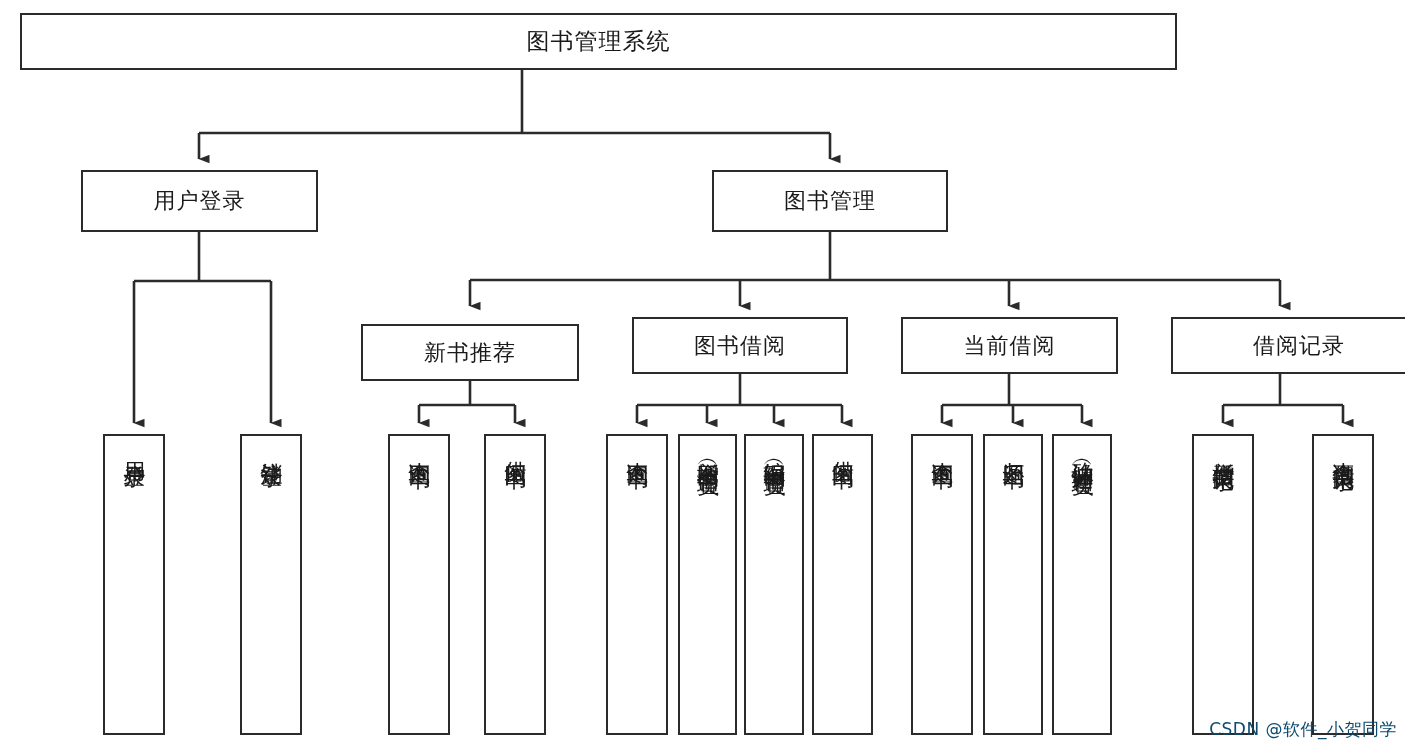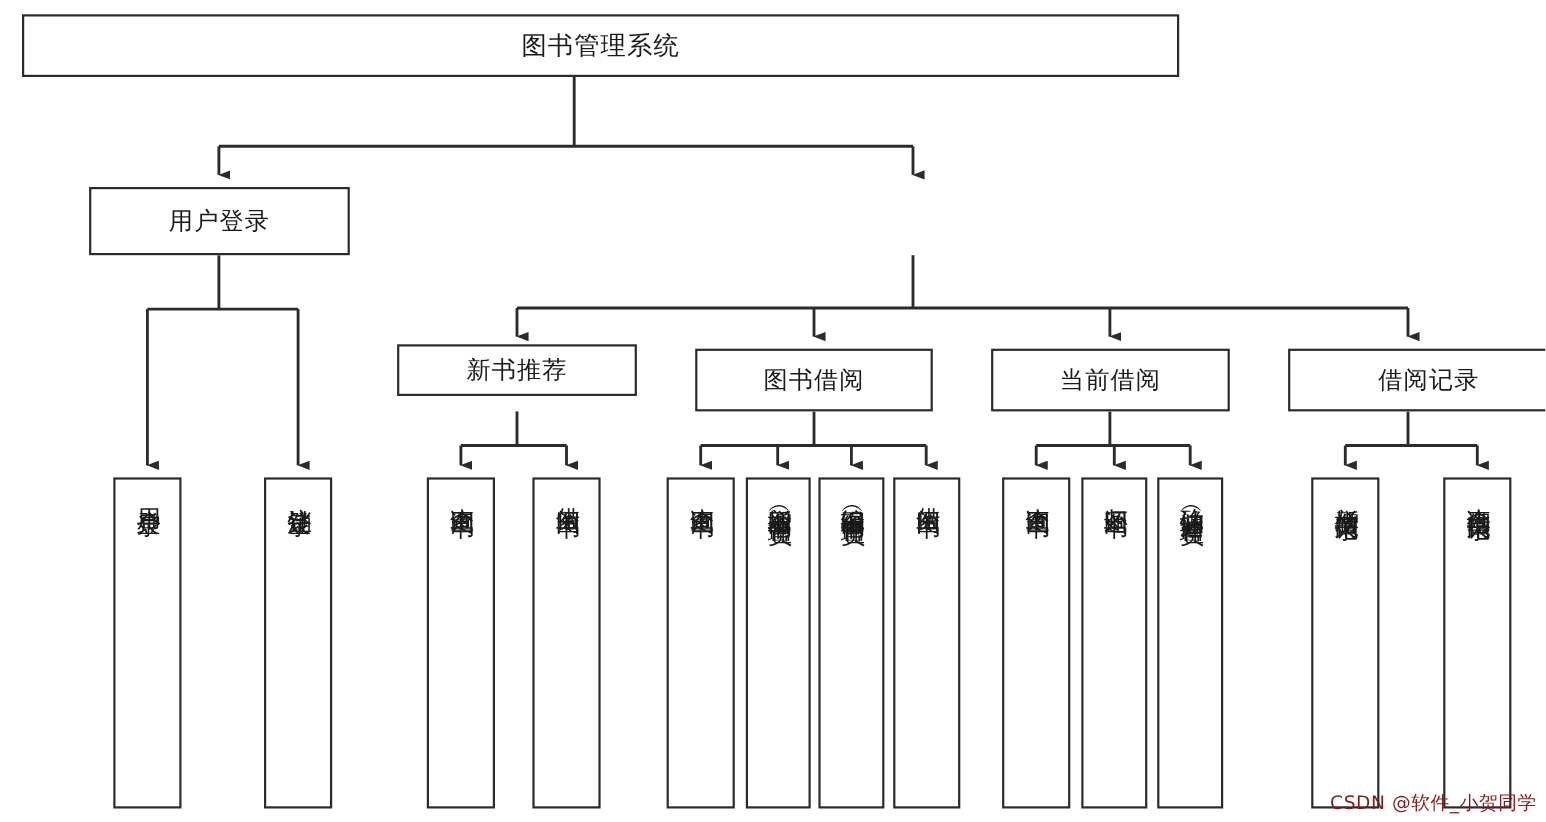--- a/index.html
+++ b/index.html
@@ -57,21 +57,21 @@
     color: #1a1a1a;
   }
   .node .htext {
     white-space: nowrap;
   }
   .watermark {
     position: absolute;
     right: 8px;
     bottom: 6px;
     font-size: 17px;
-    color: #7f1d1d;
+    color: #0c4a6e;
     letter-spacing: 0.5px;
     white-space: nowrap;
   }
 </style>
 </head>
 <body>
 
 <div id="canvas">
 
   <svg class="wires" viewBox="0 0 1405 747" xmlns="http://www.w3.org/2000/svg">
@@ -117,29 +117,32 @@
       <path d="M1013,405 L1013,423" marker-end="url(#arrow)"></path>
       <path d="M1082,405 L1082,423" marker-end="url(#arrow)"></path>
 
       <path d="M1280,374 L1280,405"></path>
       <path d="M1223,405 L1343,405"></path>
       <path d="M1223,405 L1223,423" marker-end="url(#arrow)"></path>
       <path d="M1343,405 L1343,423" marker-end="url(#arrow)"></path>
     </g>
   </svg>
 
-  <div class="node horiz root" style="left:20px; top:13px; width:1052px; height:57px;">
+  <div class="node horiz root" style="left:20px; top:13px; width:1157px; height:57px;">
     <span class="htext">图书管理系统</span>
   </div>
 
   <div class="node horiz" style="left:81px; top:170px; width:237px; height:62px;">
     <span class="htext">用户登录</span>
   </div>
+  <div class="node horiz" style="left:712px; top:170px; width:236px; height:62px;">
+    <span class="htext">图书管理</span>
+  </div>
 
-  <div class="node horiz" style="left:361px; top:313px; width:218px; height:47px;">
+  <div class="node horiz" style="left:361px; top:324px; width:218px; height:57px;">
     <span class="htext">新书推荐</span>
   </div>
   <div class="node horiz" style="left:632px; top:317px; width:216px; height:57px;justify-content:center;">
     <span class="htext">图书借阅</span>
   </div>
   <div class="node horiz" style="left:901px; top:317px; width:217px; height:57px;">
     <span class="htext">当前借阅</span>
   </div>
   <div class="node horiz" style="left:1171px; top:317px; width:256px; height:57px;">
     <span class="htext">借阅记录</span>

